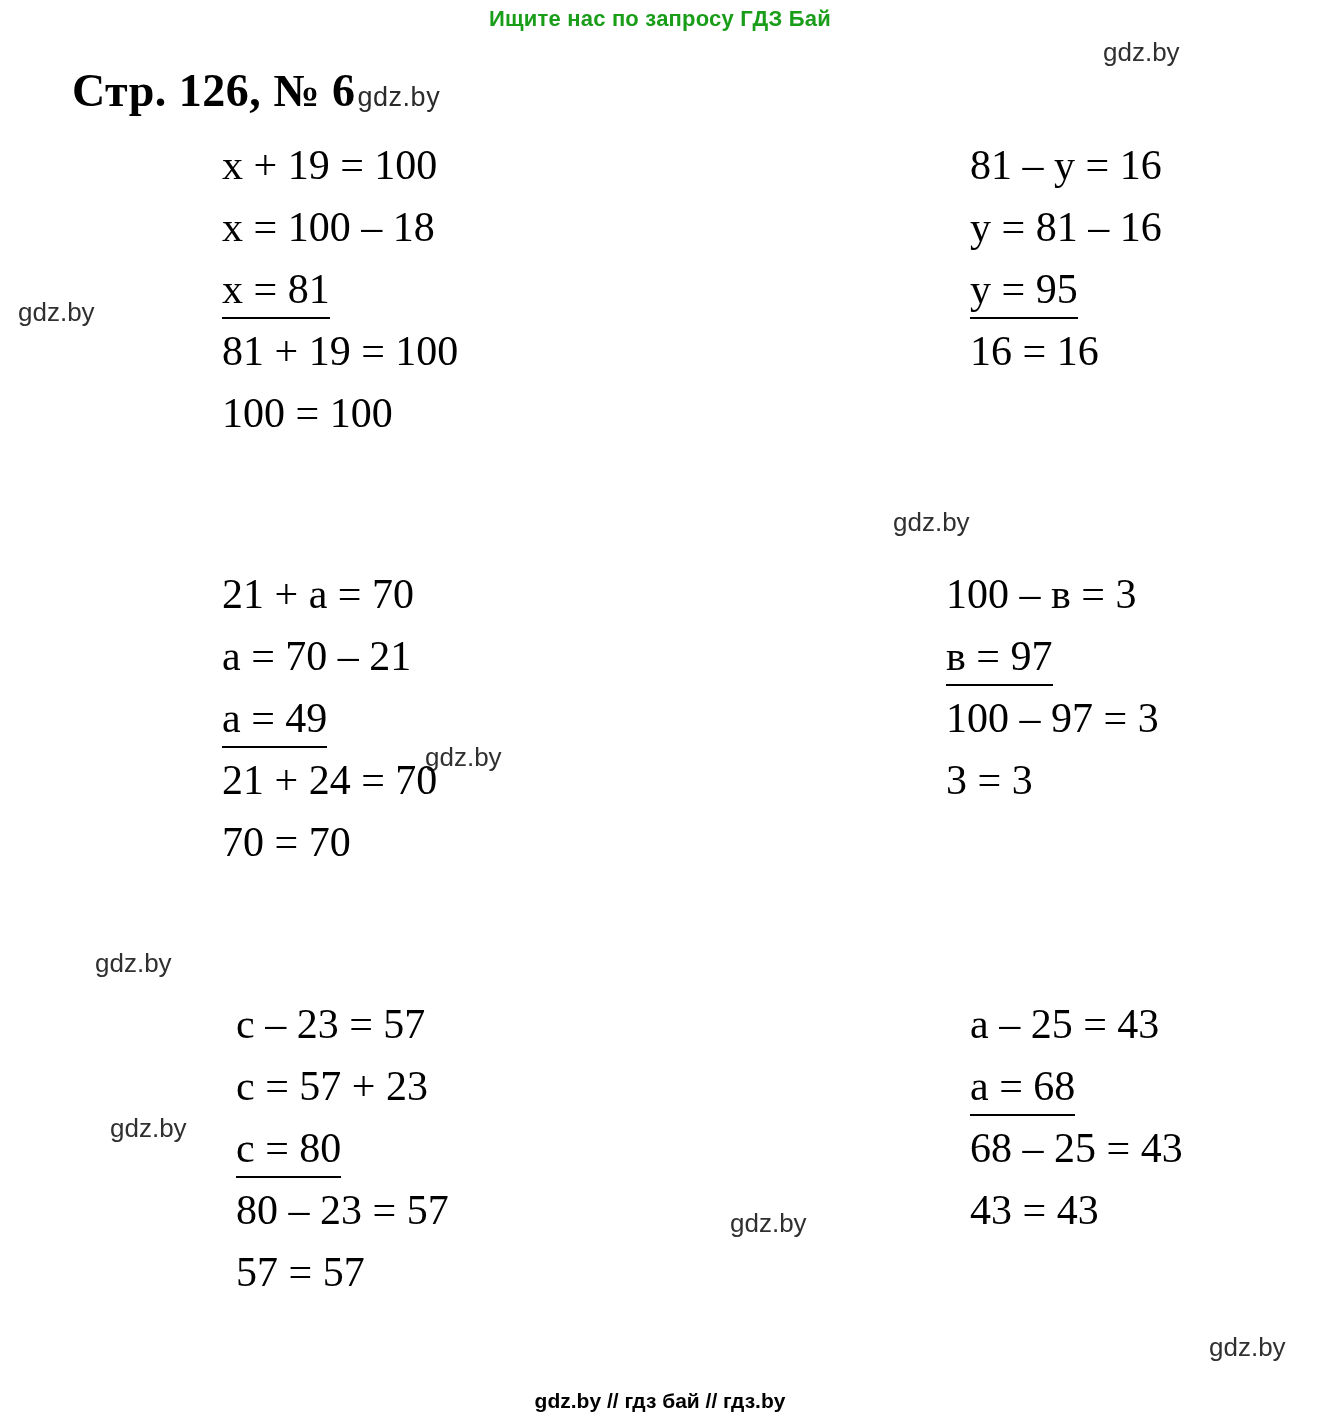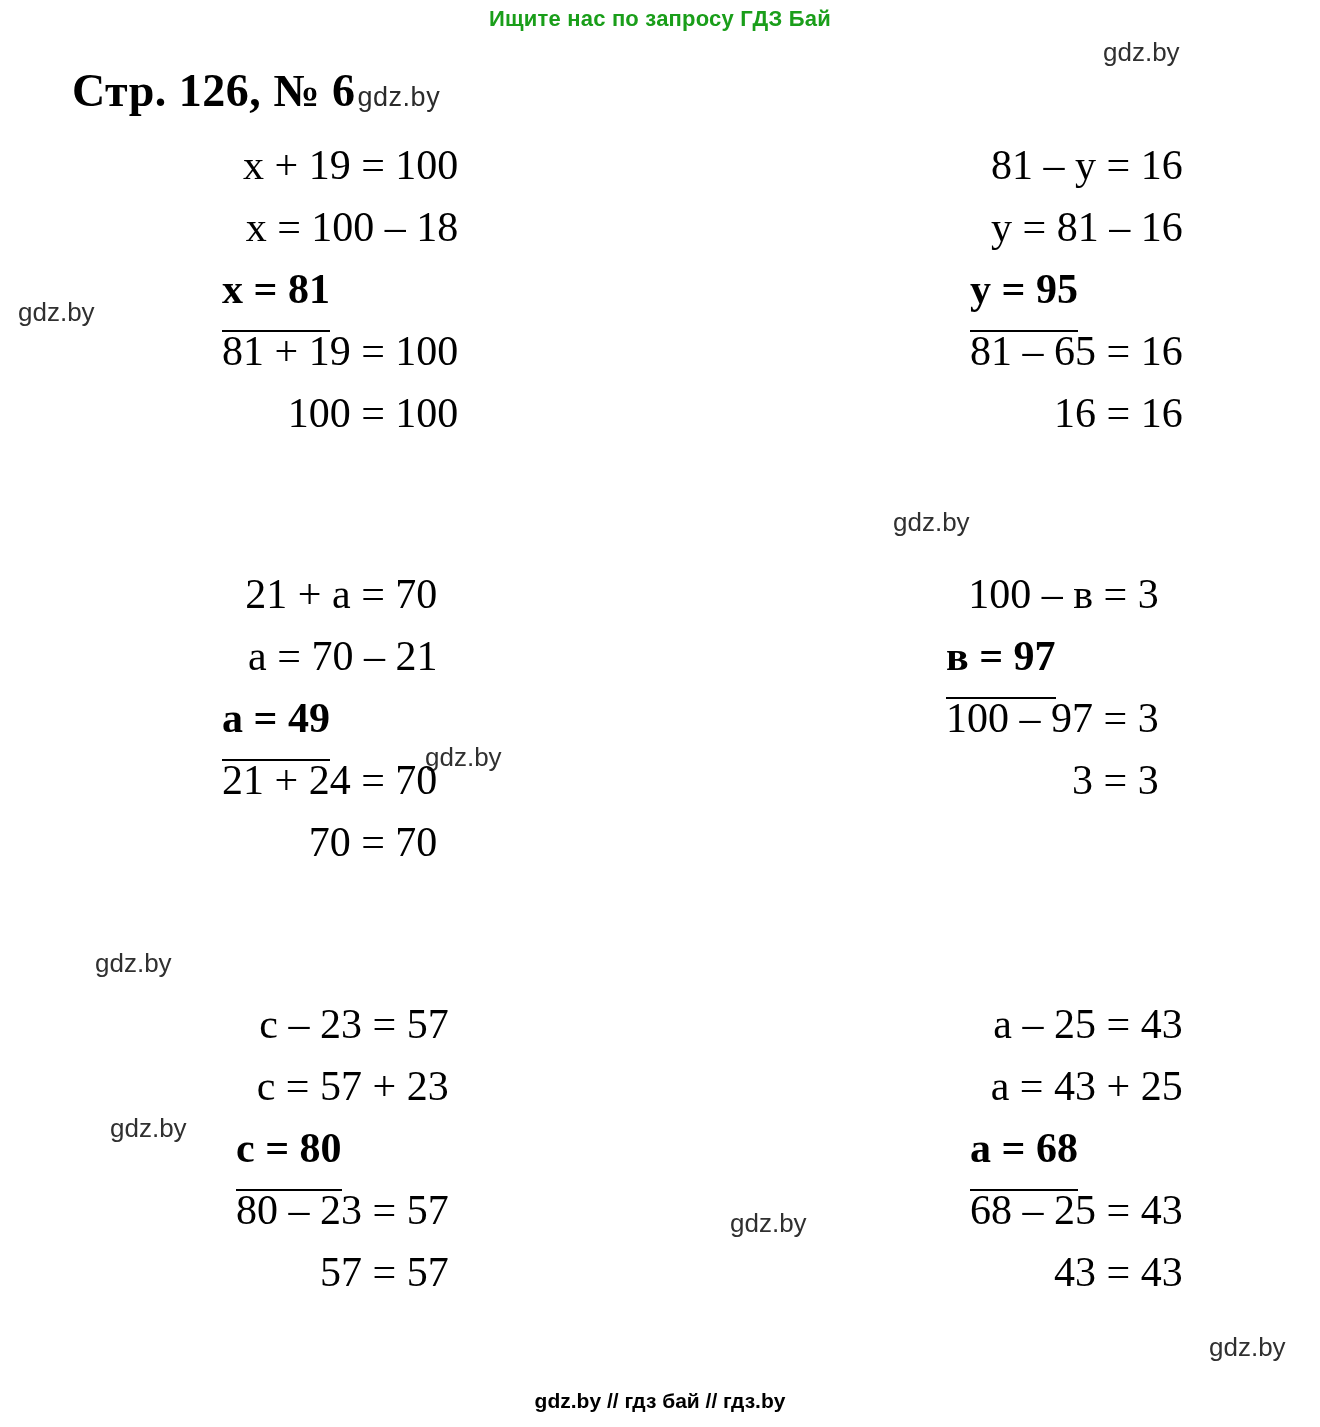--- a/index.html
+++ b/index.html
@@ -52,28 +52,27 @@
     color: #303030;
     white-space: nowrap;
   }
 
   .col {
     position: absolute;
     font-size: 42px;
     line-height: 62px;
     white-space: nowrap;
   }
-  .col .line { height: 62px; text-align: right; }
+  .col .line { height: 62px; }
   .answer-wrap { height: 62px; }
   .answer-text {
     border-bottom: 2.5px solid #000;
-    padding-bottom: 15px;
+    padding-bottom: 2px;
     display: inline-block;
     line-height: 52px;
-    font-weight: bold;
   }
 
   .footer {
     position: absolute;
     bottom: 14px;
     left: 0;
     width: 100%;
     text-align: center;
     font-family: "Liberation Sans", sans-serif;
     font-size: 21px;
@@ -104,21 +103,20 @@
   <div class="line">x = 100 – 18</div>
   <div class="answer-wrap"><span class="answer-text">x = 81</span></div>
   <div class="line">81 + 19 = 100</div>
   <div class="line">100 = 100</div>
 </div>
 
 <div class="col" style="top:134px; left:970px;">
   <div class="line">81 – y = 16</div>
   <div class="line">y = 81 – 16</div>
   <div class="answer-wrap"><span class="answer-text">y = 95</span></div>
-  <div class="line">81 – 65 = 16</div>
   <div class="line">16 = 16</div>
 </div>
 
 <div class="col" style="top:563px; left:222px;">
   <div class="line">21 + a = 70</div>
   <div class="line">a = 70 – 21</div>
   <div class="answer-wrap"><span class="answer-text">a = 49</span></div>
   <div class="line">21 + 24 = 70</div>
   <div class="line">70 = 70</div>
 </div>
@@ -133,19 +131,18 @@
 <div class="col" style="top:993px; left:222px;margin-left:14px;">
   <div class="line">c – 23 = 57</div>
   <div class="line">c = 57 + 23</div>
   <div class="answer-wrap"><span class="answer-text">c = 80</span></div>
   <div class="line">80 – 23 = 57</div>
   <div class="line">57 = 57</div>
 </div>
 
 <div class="col" style="top:993px; left:970px;">
   <div class="line">a – 25 = 43</div>
-  <div class="line">a = 43 + 25</div>
   <div class="answer-wrap"><span class="answer-text">a = 68</span></div>
   <div class="line">68 – 25 = 43</div>
   <div class="line">43 = 43</div>
 </div>
 
 <div class="footer">gdz.by  //  гдз бай  //  гдз.by</div>
 
 </body></html>

